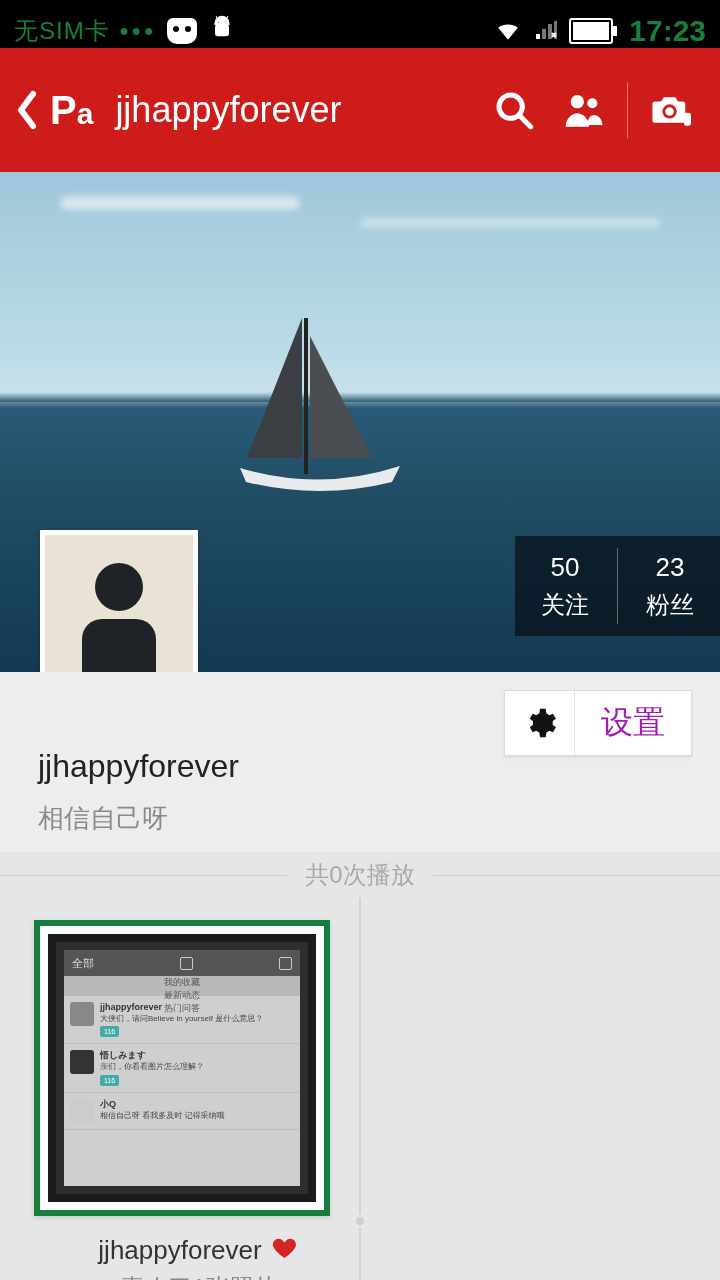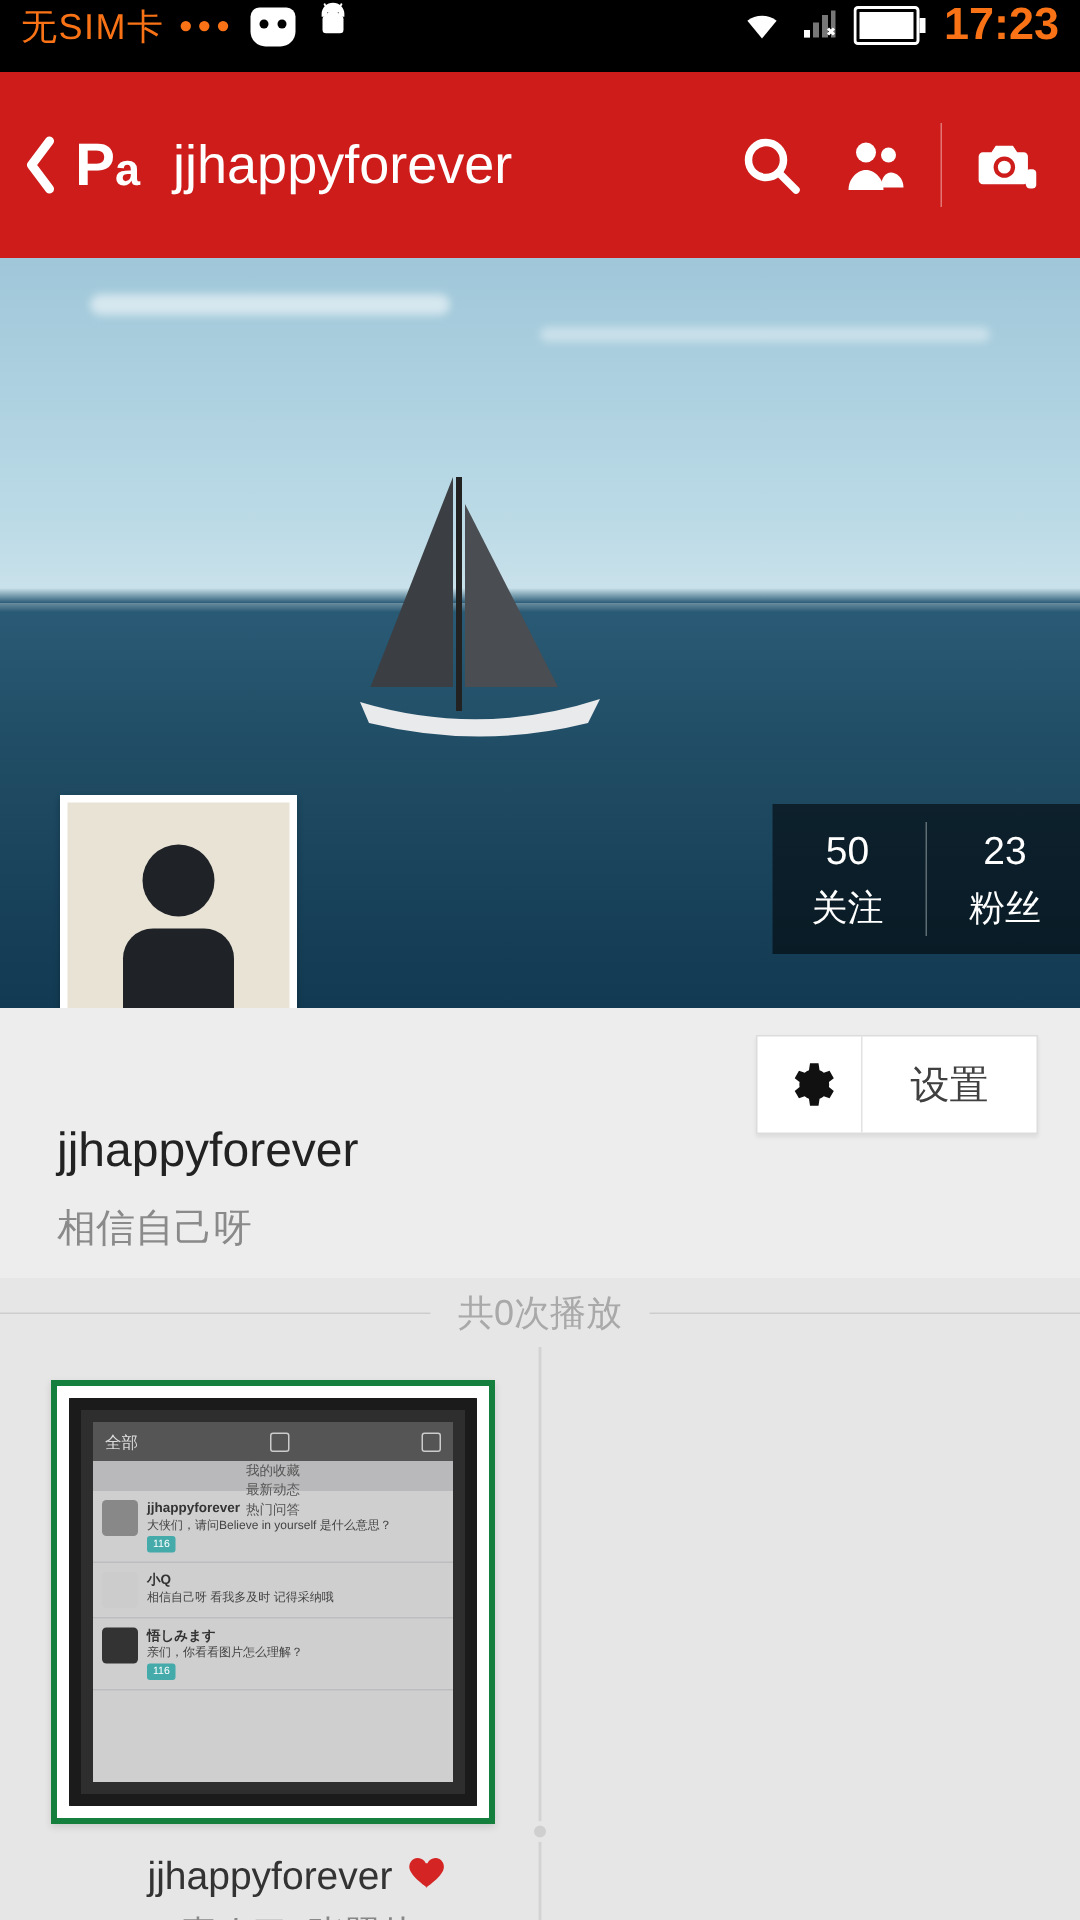--- a/index.html
+++ b/index.html
@@ -1,19 +1,19 @@
 <!DOCTYPE html>
 <html><head>
   <meta charset="utf-8">
   <style>
     * { margin: 0; padding: 0; box-sizing: border-box; }
     html, body { width: 720px; height: 1280px; overflow: hidden; font-family: -apple-system, "Helvetica Neue", Arial, sans-serif; background: #e8e8e8; }
 
     
-    .status-bar { height: 48px; background: #000; color: #f97316; display: flex; align-items: flex-start; justify-content: space-between; padding: 0 14px; font-size: 24px; }
+    .status-bar { height: 48px; background: #000; color: #15803d; display: flex; align-items: flex-end; justify-content: space-between; padding: 0 14px; font-size: 24px; }
     .status-left { display: flex; align-items: center; gap: 10px; }
     .status-right { display: flex; align-items: center; gap: 10px; }
     .sim-text { font-weight: 300; letter-spacing: 1px; }
     .dots { letter-spacing: 4px; font-weight: 700; }
     .wechat-ic { width: 30px; height: 26px; background: #fff; border-radius: 6px 6px 10px 10px; position: relative; }
     .wechat-ic::before, .wechat-ic::after { content: ""; position: absolute; width: 6px; height: 6px; background: #000; border-radius: 50%; top: 8px; }
     .wechat-ic::before { left: 6px; }
     .wechat-ic::after { right: 6px; }
     .android-ic svg { width: 30px; height: 28px; }
     .wifi-ic, .cell-ic, .batt-ic { display: flex; align-items: center; }
@@ -53,31 +53,31 @@
     .avatar-box svg { width: 110px; height: 130px; }
 
     
     .profile-area { position: relative; background: #ededed; padding: 70px 38px 24px; height: 180px; }
     .profile-name { font-size: 32px; color: #222; font-weight: 400; margin-top: 6px;}
     .profile-sub { font-size: 26px; color: #8a8a8a; margin-top: 16px; }
 
     .settings-btn { position: absolute; right: 28px; top: 18px; height: 66px; background: #fff; border: 1px solid #dcdcdc; box-shadow: 0 2px 3px rgba(0,0,0,0.08); display: flex; align-items: center; }
     .gear-part { width: 70px; display: flex; align-items: center; justify-content: center; border-right: 1px solid #e2e2e2; height: 100%;}
     .gear-part svg { width: 34px; height: 34px; }
-    .settings-label { width: 116px; text-align: center; font-size: 26px; color: #404040; }
+    .settings-label { width: 116px; text-align: center; font-size: 32px; color: #a21caf; }
 
     
     .plays-div { height: 46px; display: flex; align-items: center; justify-content: center; position: relative; background: #e6e6e6; }
     .plays-div::before, .plays-div::after { content: ""; flex: 1; height: 1px; background: #cdcdcd; }
     .plays-text { padding: 0 18px; color: #a9a9a9; font-size: 24px; }
 
     
     .feed { background: #e6e6e6; position: relative; padding: 22px 0; }
     .card-wrap { width: 330px; margin-left: 34px; }
-    .photo-card { width: 296px; height: 296px; background: #fff; border: 4px solid #15803d; box-shadow: 0 2px 5px rgba(0,0,0,0.12); padding: 8px; position: relative; }
+    .photo-card { width: 296px; height: 296px; background: #fff; border: 6px solid #15803d; box-shadow: 0 2px 5px rgba(0,0,0,0.12); padding: 8px; position: relative; }
     .photo-inner { width: 100%; height: 100%; background: #2e2e2f; position: relative; overflow: hidden; }
     .photo-edge { position: absolute; inset: 0; border: 8px solid #1b1b1c; border-radius: 2px; }
     .photo-screen { position: absolute; inset: 16px; background: #cfcfd0; }
     .p-bar { height: 26px; background: #555; display: flex; align-items: center; padding: 0 8px; gap: 8px; }
     .p-bar .t { color: #ddd; font-size: 11px; }
     .p-bar .i { margin-left: auto; width: 13px; height: 13px; border: 1px solid #ccc; border-radius: 2px;}
     .p-tabs { height: 20px; background: #b9b9bb; display: flex; font-size: 9px; color: #555; align-items: center; flex-direction: column; }
     .p-tabs span { flex: 1; text-align: center; }
     .p-row { display: flex; padding: 6px 6px; border-bottom: 1px solid #bdbdbf; }
     .p-av { width: 24px; height: 24px; background: #888; border-radius: 3px; flex-shrink: 0; margin-right: 6px;}
@@ -234,26 +234,26 @@
           <div class="p-tabs">
             <span>我的收藏</span>
               <span>最新动态</span>
               <span>热门问答</span>
           </div>
           <div class="p-row">
             <div class="p-av"></div>
             <div class="p-txt"><b>jjhappyforever</b><span>大侠们，请问Believe in yourself 是什么意思？</span><br><span class="p-badge">116</span></div>
           </div>
           <div class="p-row">
+            <div class="p-av" style="background:#333;"></div>
+            <div class="p-txt"><b>悟しみます</b><span>亲们，你看看图片怎么理解？</span><br><span class="p-badge">116</span></div>
+          </div>
+          <div class="p-row">
             <div class="p-av" style="background:#ccc;"></div>
             <div class="p-txt"><b>小Q</b><span>相信自己呀 看我多及时 记得采纳哦</span></div>
-          </div>
-          <div class="p-row">
-            <div class="p-av" style="background:#333;"></div>
-            <div class="p-txt"><b>悟しみます</b><span>亲们，你看看图片怎么理解？</span><br><span class="p-badge">116</span></div>
           </div>
         </div>
       </div>
     </div>
 
     <div class="card-user-row">
       <span class="card-user">jjhappyforever</span>
       <span class="heart">
         <svg viewBox="0 0 24 24">
             <path fill="#d42424" d="M12 21s-8-5.3-10-10c-1.4-3.3 1-7 4.5-7 2 0 3.7 1.2 4.5 3l1-.001c.8-1.8 2.5-3 4.5-3 3.5 0 5.9 3.7 4.5 7-2 4.7-10 10-10 10z"></path>

